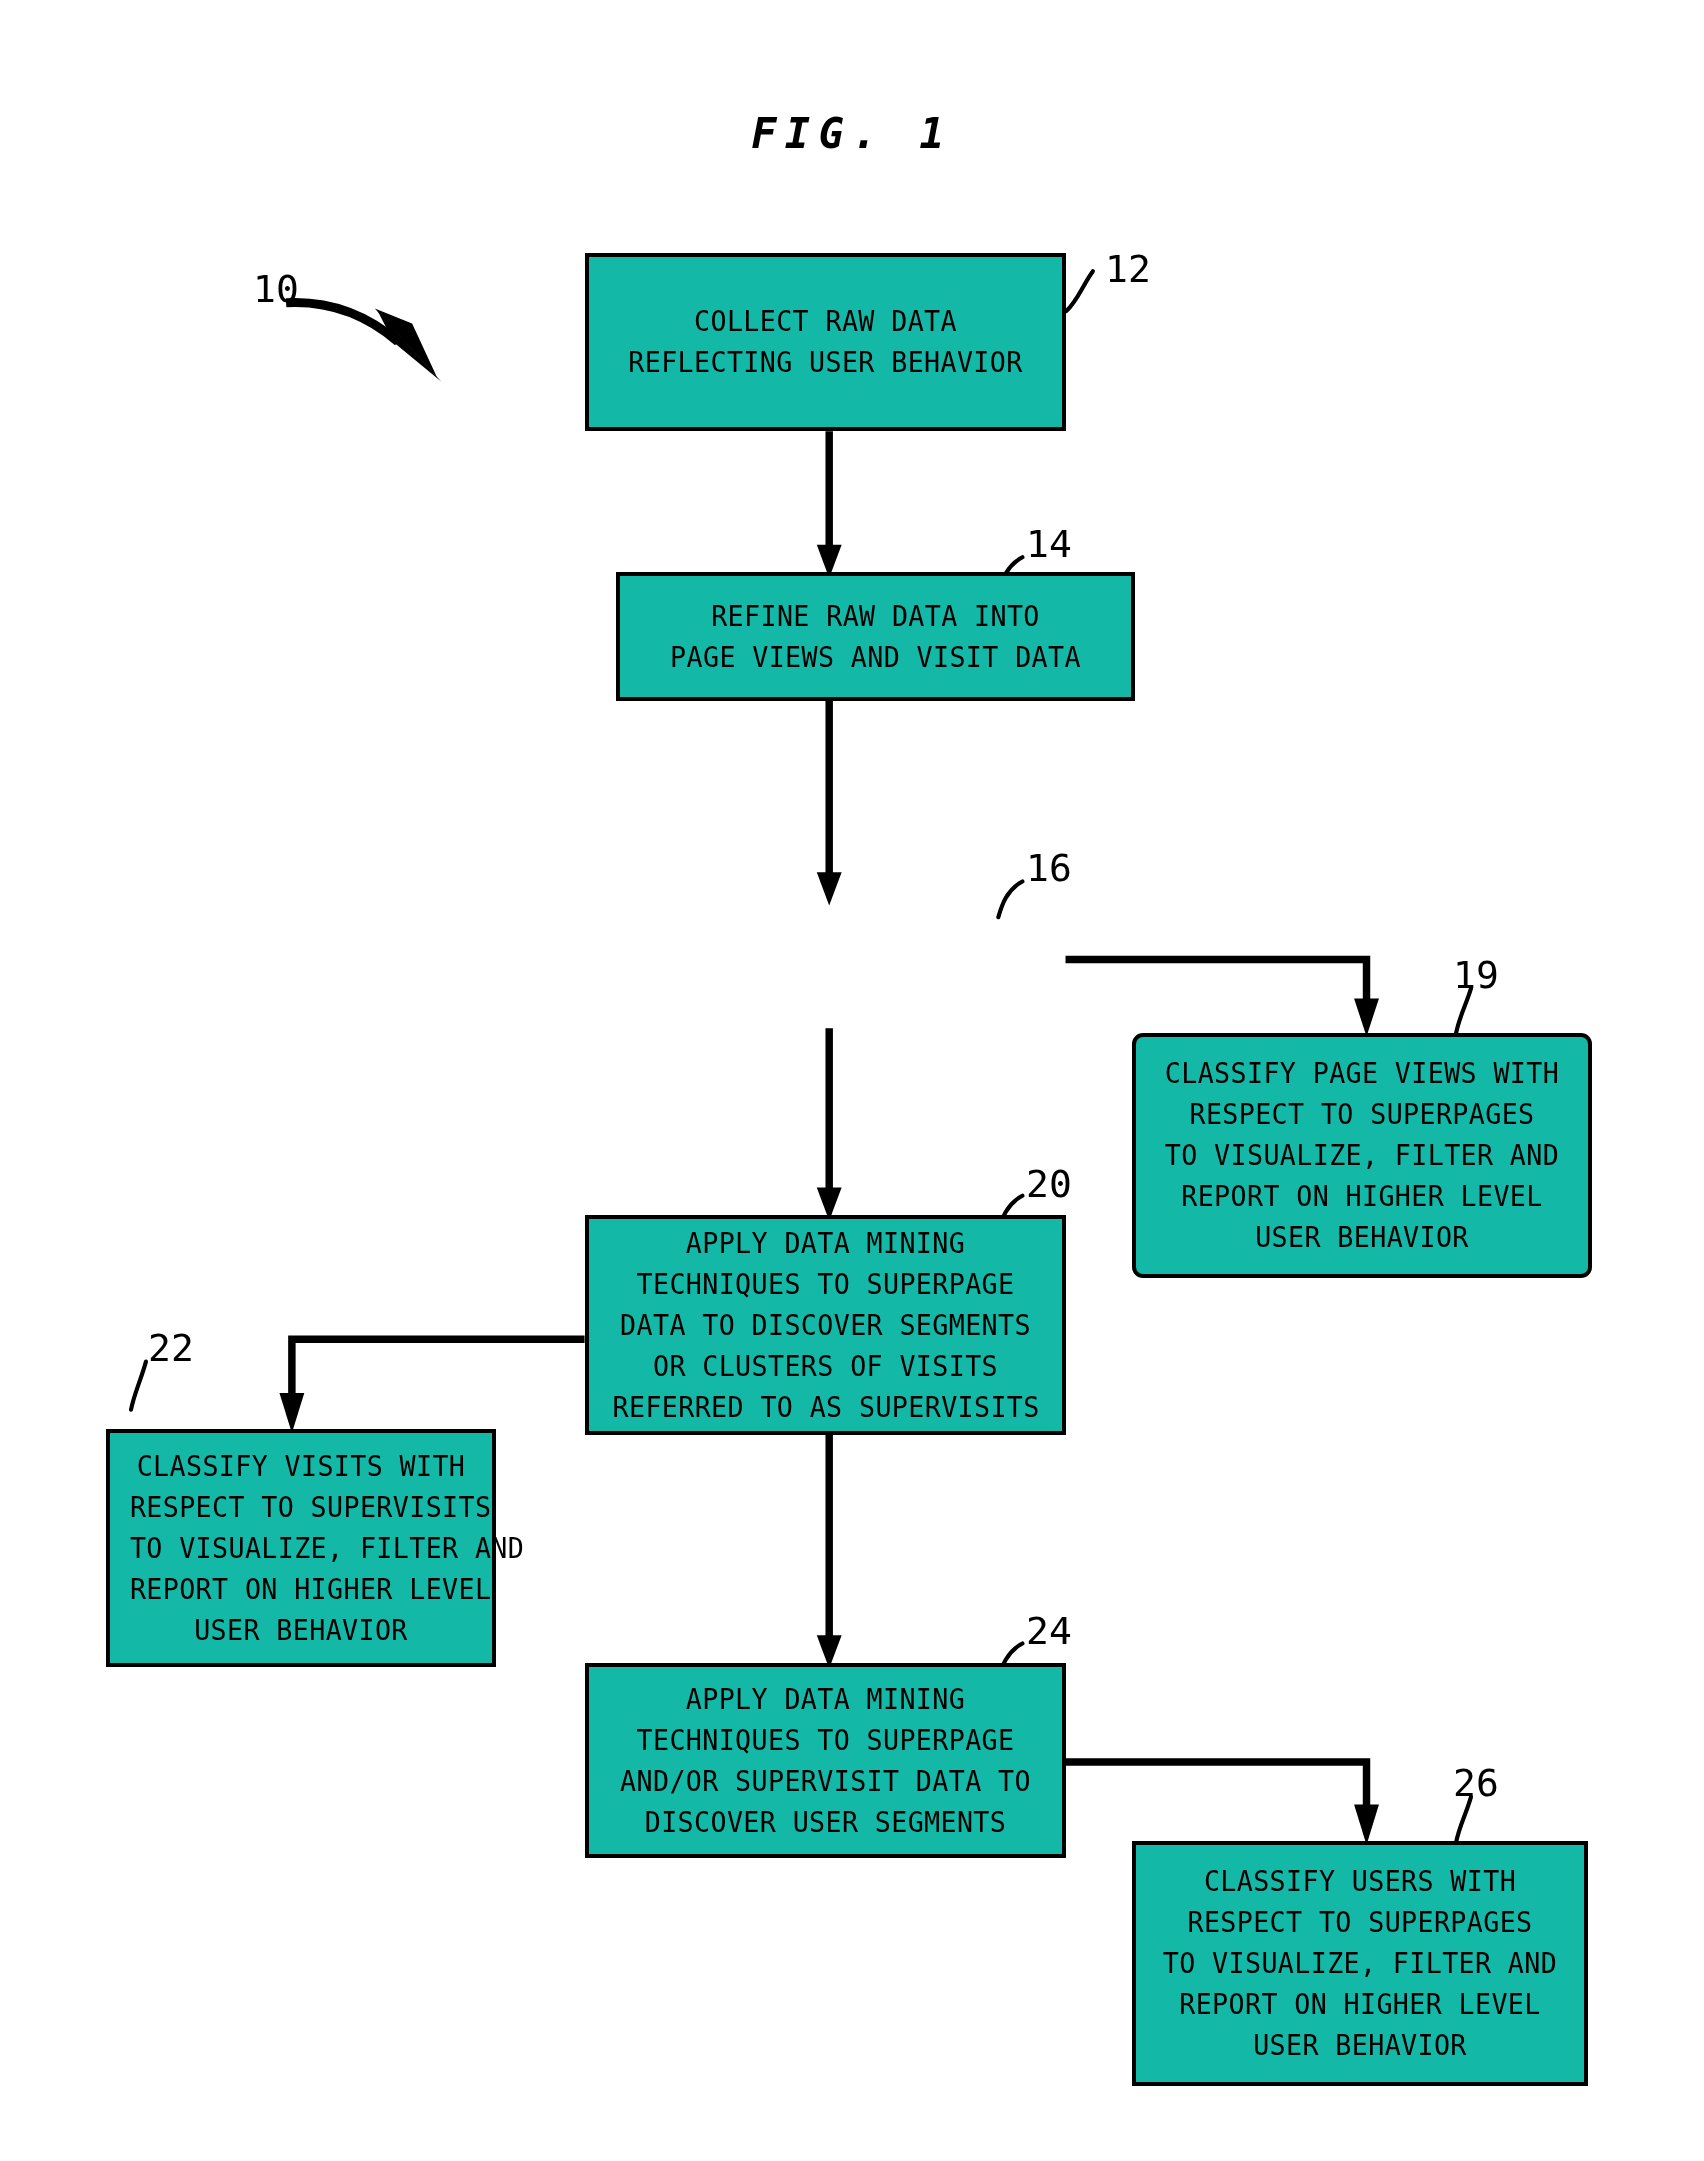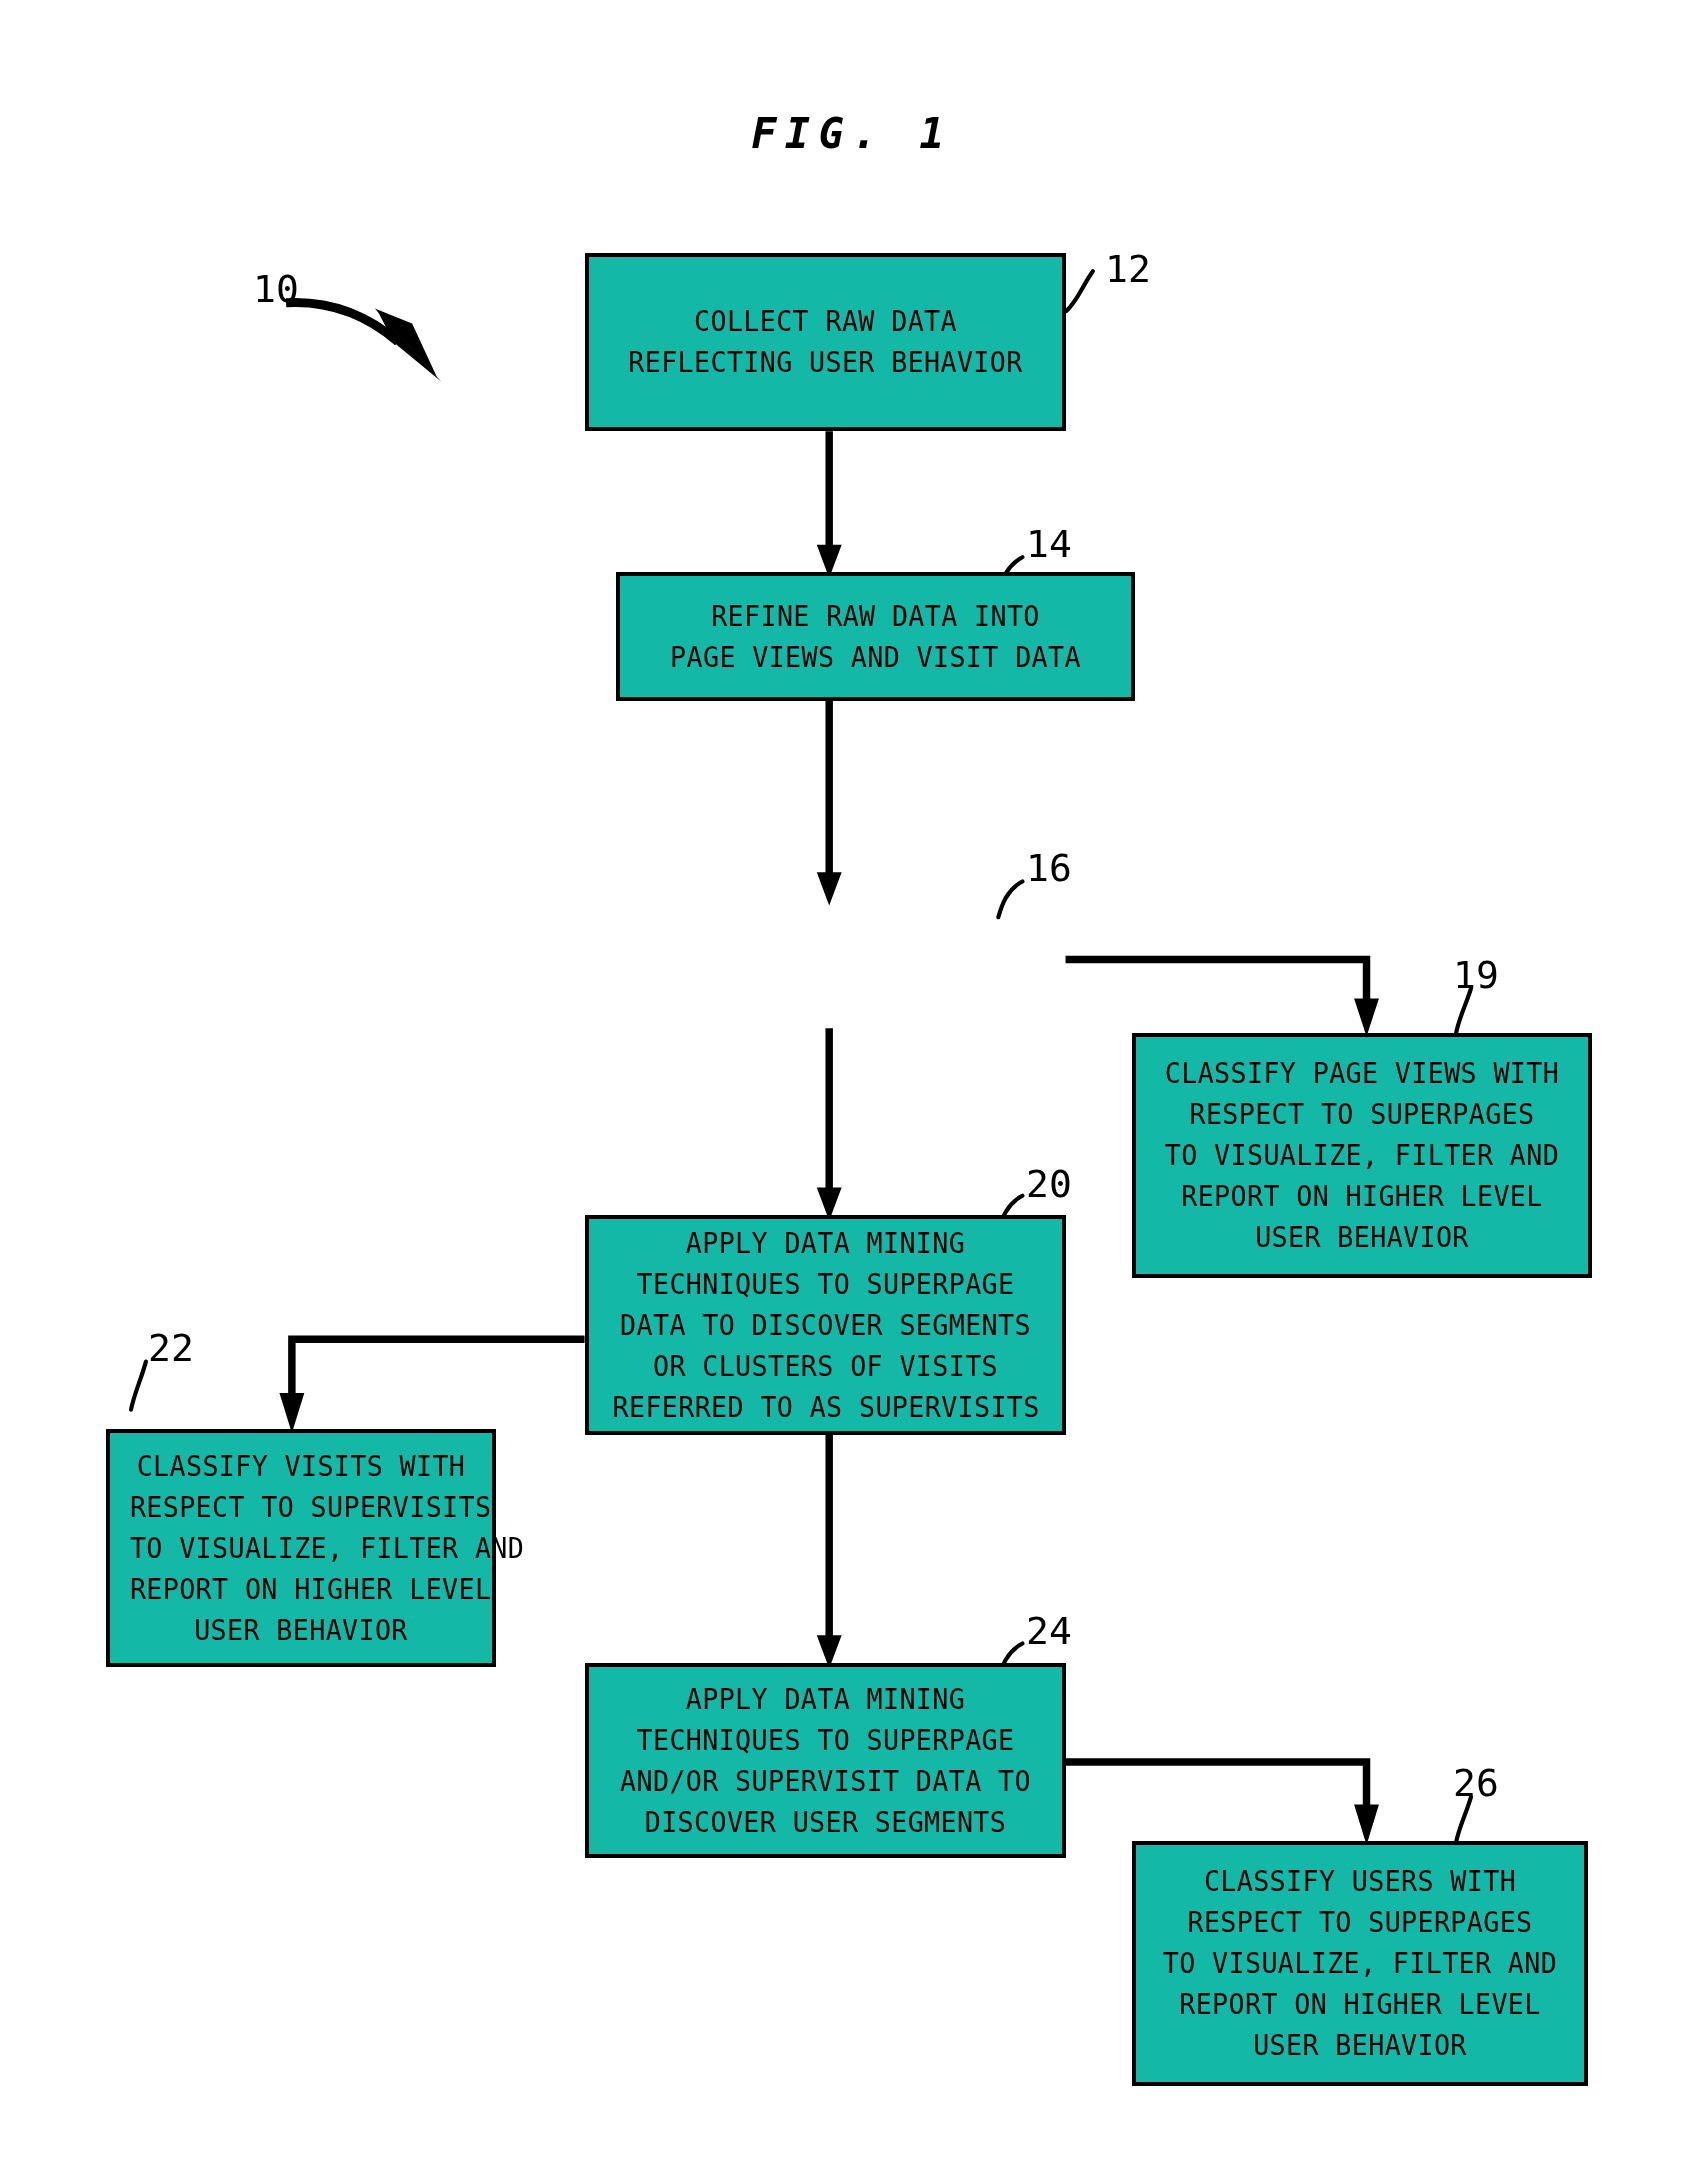--- a/index.html
+++ b/index.html
@@ -116,21 +116,21 @@
     <span class="line">COLLECT RAW DATA</span>
     <span class="line">REFLECTING USER BEHAVIOR</span>
   </div>
 
   <div class="node" style="left:616px;top:572px;width:519px;height:129px;">
     <span class="line">REFINE RAW DATA INTO</span>
     <span class="line">PAGE VIEWS AND VISIT DATA</span>
   </div>
 
 
-  <div class="node" style="left:1132px;top:1033px;width:460px;height:245px;">
+  <div class="node" style="left:1132px;top:1033px;width:460px;height:245px;border-radius:11px;">
     <span class="line">CLASSIFY PAGE VIEWS WITH</span>
     <span class="line">RESPECT TO SUPERPAGES</span>
     <span class="line">TO VISUALIZE, FILTER AND</span>
     <span class="line">REPORT ON HIGHER LEVEL</span>
     <span class="line">USER BEHAVIOR</span>
   </div>
 
   <div class="node" style="left:585px;top:1215px;width:481px;height:220px;">
     <span class="line">APPLY DATA MINING</span>
     <span class="line">TECHNIQUES TO SUPERPAGE</span>

